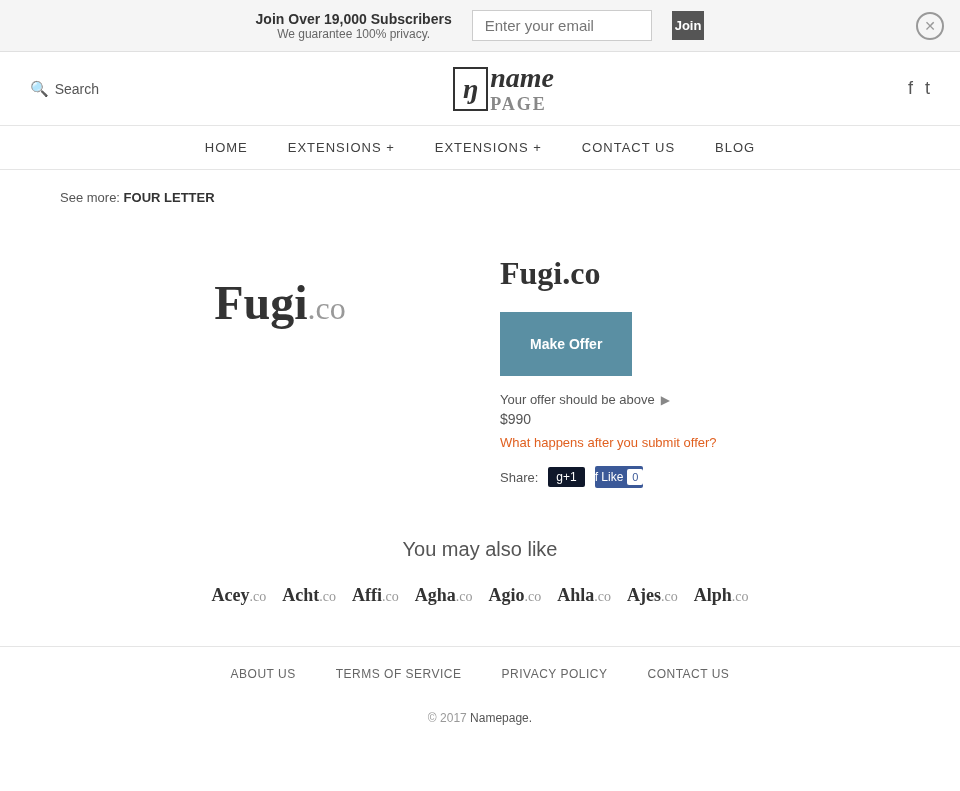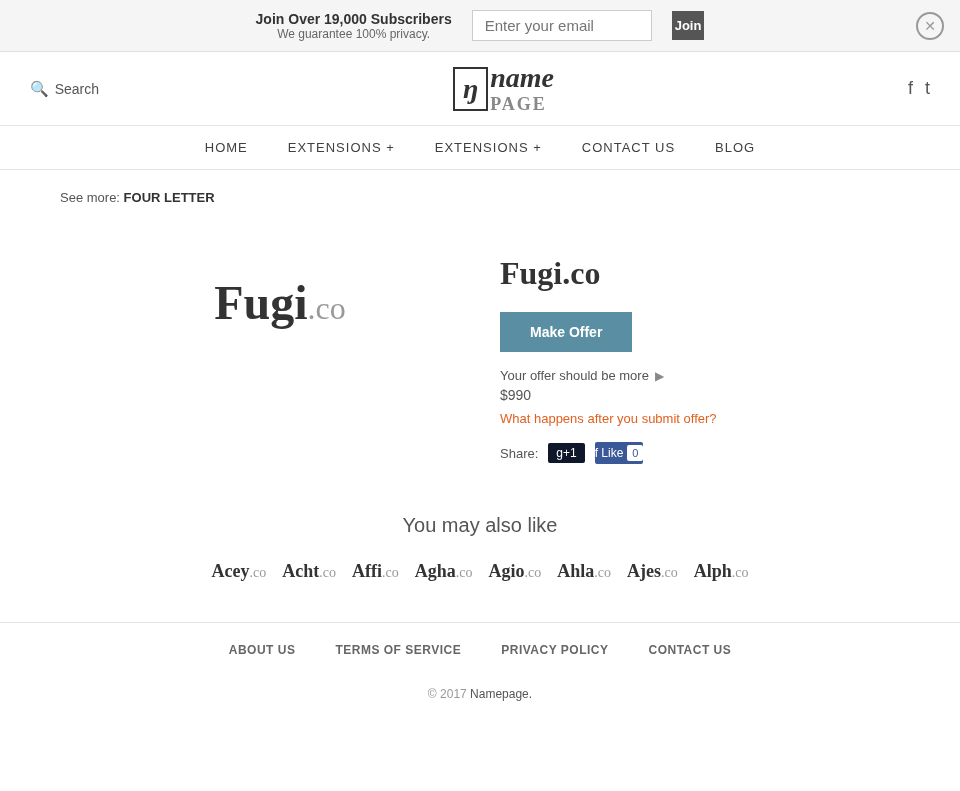--- a/index.html
+++ b/index.html
@@ -141,21 +141,21 @@
       font-size: 32px;
       font-weight: bold;
       color: #333;
       margin-bottom: 20px;
       font-family: Georgia, serif;
     }
     .make-offer-btn {
       background: #5a8fa3;
       color: #fff;
       border: none;
-      padding: 12px 30px;
+      padding: 24px 30px;
       font-size: 14px;
       cursor: pointer;
       margin-bottom: 16px;
       font-weight: bold;
     }
     .offer-hint {
       font-size: 13px;
       color: #555;
       margin-bottom: 4px;
       display: flex;
@@ -237,21 +237,20 @@
 
     
     .footer-links {
       border-top: 1px solid #e5e5e5;
       padding: 20px;
       display: flex;
       justify-content: center;
       gap: 40px;
       font-size: 12px;
       color: #666;
-      font-weight: bold;
     }
     .footer-link { color: #666; cursor: pointer; text-decoration: none; letter-spacing: 0.5px; }
     .footer-copy {
       text-align: center;
       font-size: 12px;
       color: #999;
       padding: 10px 0 20px;
     }
     .footer-copy a { color: #555; text-decoration: none; }
   </style>
@@ -304,21 +303,21 @@
 <div class="main-content">
   <div class="domain-preview">
     <div class="domain-logo-text">
       <span>Fugi</span><span class="ext">.co</span>
     </div>
   </div>
   <div class="domain-info">
     <div class="domain-name">Fugi.co</div>
     <button class="make-offer-btn">Make Offer</button>
     <div class="offer-hint">
-      <span>Your offer should be more</span>
+      <span>Your offer should be above</span>
       <span class="arrow">▶</span>
     </div>
     <div class="offer-amount">$990</div>
     <a class="offer-link" href="#">What happens after you submit offer?</a>
     <div class="share-row">
       <span>Share:</span>
       <span class="gplus-btn">g+1</span>
       <span class="fb-like-btn">
         <span>f Like</span>
         <span class="fb-count">0</span>

